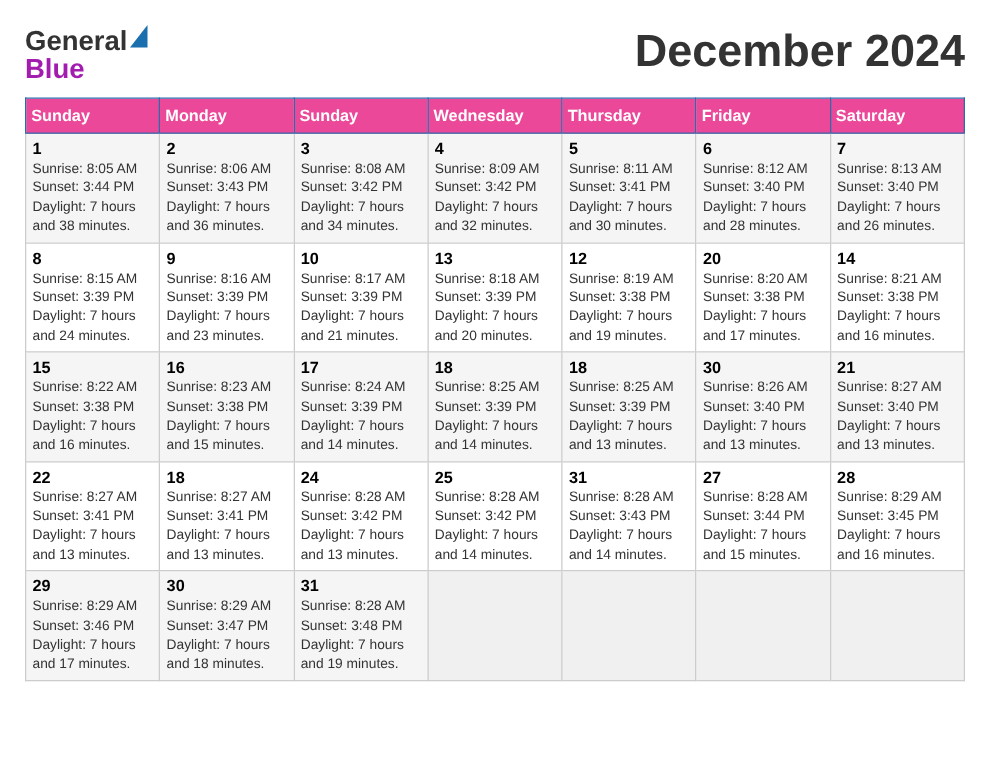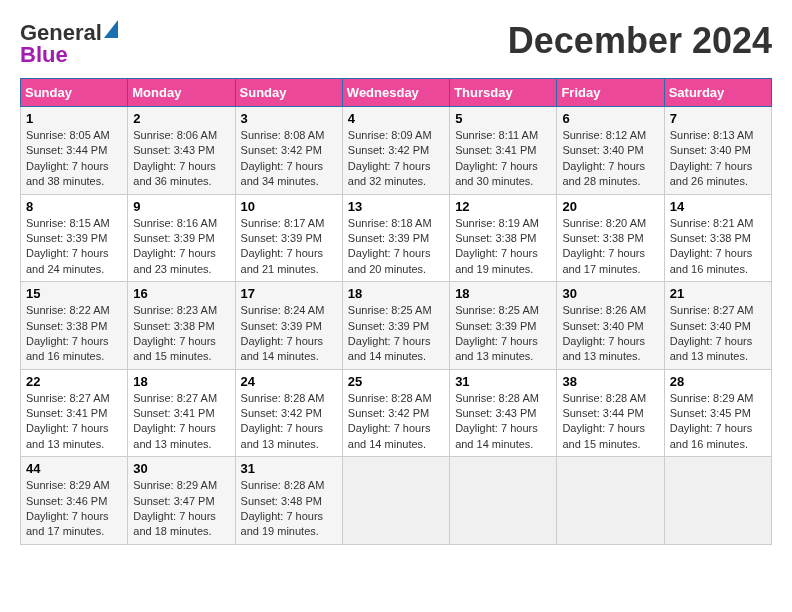--- a/index.html
+++ b/index.html
@@ -220,31 +220,31 @@
       </td>
         <td>
         <span class="day-num">25</span>
         <span class="day-info">Sunrise: 8:28 AM<br>Sunset: 3:42 PM<br>Daylight: 7 hours and 14 minutes.</span>
       </td>
         <td>
         <span class="day-num">31</span>
         <span class="day-info">Sunrise: 8:28 AM<br>Sunset: 3:43 PM<br>Daylight: 7 hours and 14 minutes.</span>
       </td>
         <td>
-        <span class="day-num">38</span>
+        <span class="day-num">27</span>
         <span class="day-info">Sunrise: 8:28 AM<br>Sunset: 3:44 PM<br>Daylight: 7 hours and 15 minutes.</span>
       </td>
         <td>
         <span class="day-num">28</span>
         <span class="day-info">Sunrise: 8:29 AM<br>Sunset: 3:45 PM<br>Daylight: 7 hours and 16 minutes.</span>
       </td>
       </tr>
       <tr>
         <td>
-        <span class="day-num">44</span>
+        <span class="day-num">29</span>
         <span class="day-info">Sunrise: 8:29 AM<br>Sunset: 3:46 PM<br>Daylight: 7 hours and 17 minutes.</span>
       </td>
         <td>
         <span class="day-num">30</span>
         <span class="day-info">Sunrise: 8:29 AM<br>Sunset: 3:47 PM<br>Daylight: 7 hours and 18 minutes.</span>
       </td>
         <td>
         <span class="day-num">31</span>
         <span class="day-info">Sunrise: 8:28 AM<br>Sunset: 3:48 PM<br>Daylight: 7 hours and 19 minutes.</span>
       </td>

